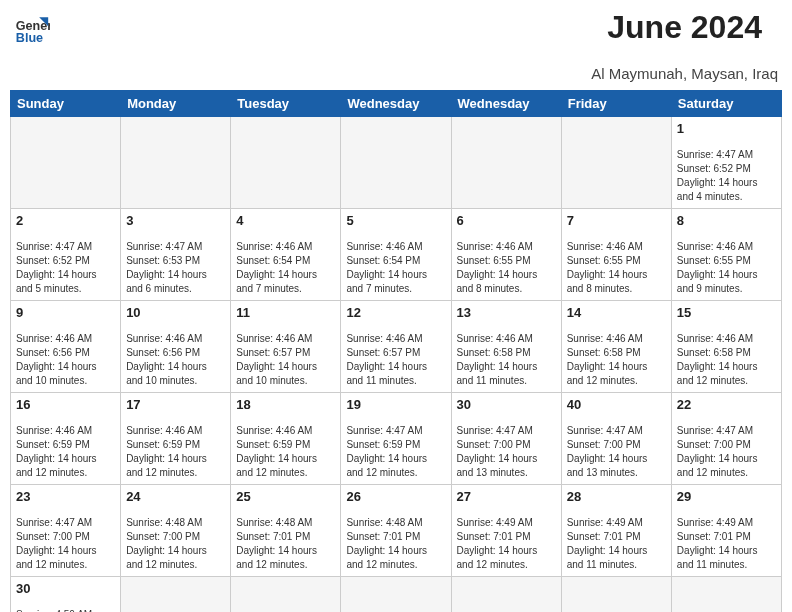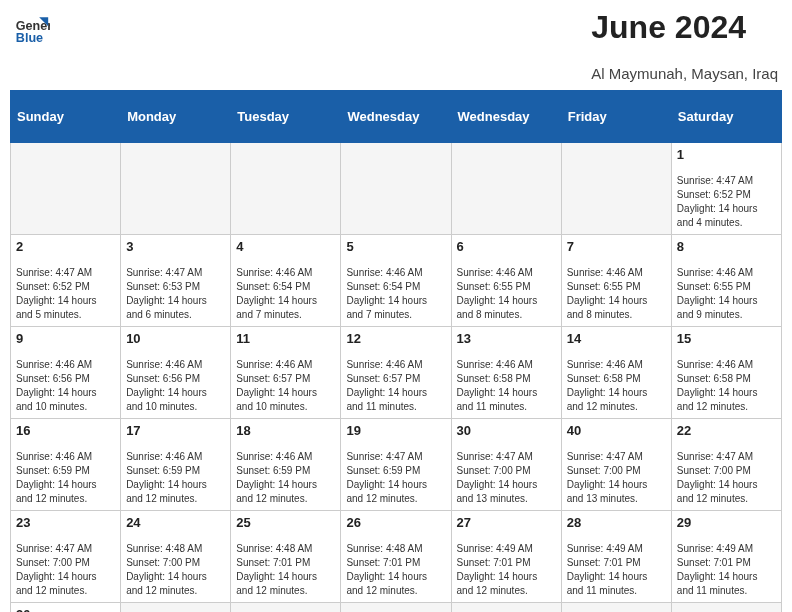--- a/index.html
+++ b/index.html
@@ -20,21 +20,21 @@
     .logo {
       display: flex;
       align-items: center;
       gap: 4px;
     }
     .logo-icon {
       width: 36px;
       height: 36px;
     }
     .title-area {
-      text-align: left;
+      text-align: center;
     }
     .month-title {
       font-size: 32px;
       font-weight: bold;
       color: #222;
       line-height: 1.1;
     }
     .location-title {
       font-size: 15px;
       color: #444;
@@ -44,21 +44,21 @@
       width: 100%;
       border-collapse: collapse;
       border: 1px solid #bbb;
     }
     .calendar-table th {
       background-color: #1a5fa8;
       color: #fff;
       font-size: 13px;
       font-weight: bold;
       text-align: left;
-      padding: 18px 6px;
+      padding: 5px 6px;
       border: 1px solid #1a5fa8;
     }
     .calendar-table td {
       border: 1px solid #ccc;
       vertical-align: top;
       padding: 4px 5px;
       font-size: 10.5px;
       color: #333;
       width: calc(100% / 7);
       min-height: 70px;

